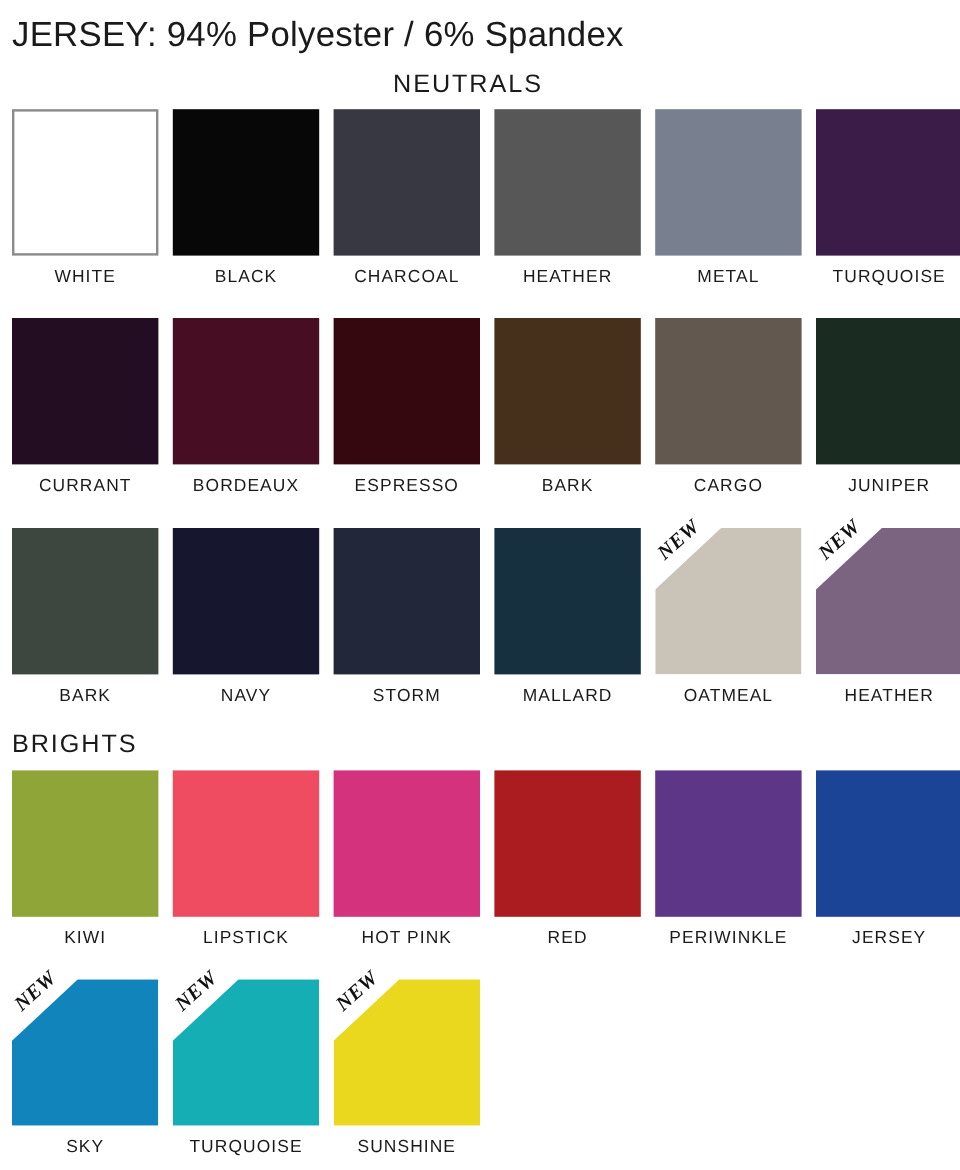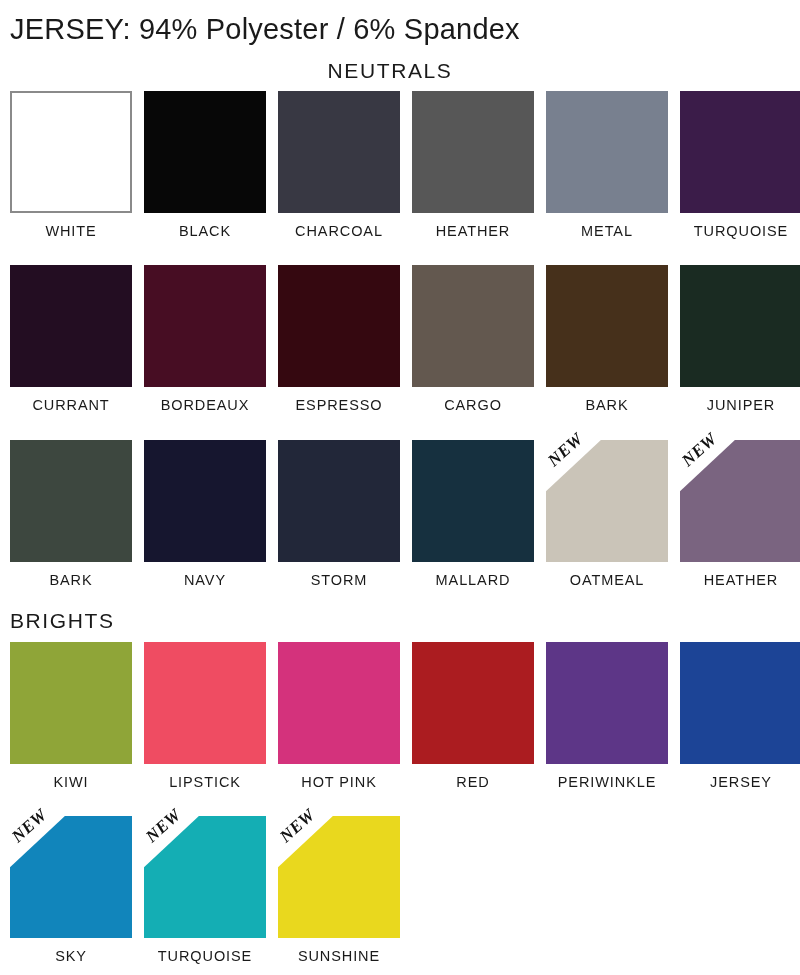--- a/index.html
+++ b/index.html
@@ -165,29 +165,29 @@
           <div class="chip-label">BORDEAUX</div>
         </div>
         <div class="swatch-cell">
           <div class="chip-wrap">
             <div class="chip" style="background: rgb(53, 8, 16);"></div>
           </div>
           <div class="chip-label">ESPRESSO</div>
         </div>
         <div class="swatch-cell">
           <div class="chip-wrap">
+            <div class="chip" style="background: rgb(70, 48, 27);"></div>
+          </div>
+          <div class="chip-label">BARK</div>
+        </div>
+        <div class="swatch-cell">
+          <div class="chip-wrap">
             <div class="chip" style="background: rgb(99, 88, 79);"></div>
           </div>
           <div class="chip-label">CARGO</div>
-        </div>
-        <div class="swatch-cell">
-          <div class="chip-wrap">
-            <div class="chip" style="background: rgb(70, 48, 27);"></div>
-          </div>
-          <div class="chip-label">BARK</div>
         </div>
         <div class="swatch-cell">
           <div class="chip-wrap">
             <div class="chip" style="background: rgb(26, 43, 34);"></div>
           </div>
           <div class="chip-label">JUNIPER</div>
         </div>
       </div>
       <div class="row-gap"></div>
       <div class="grid left-align">

